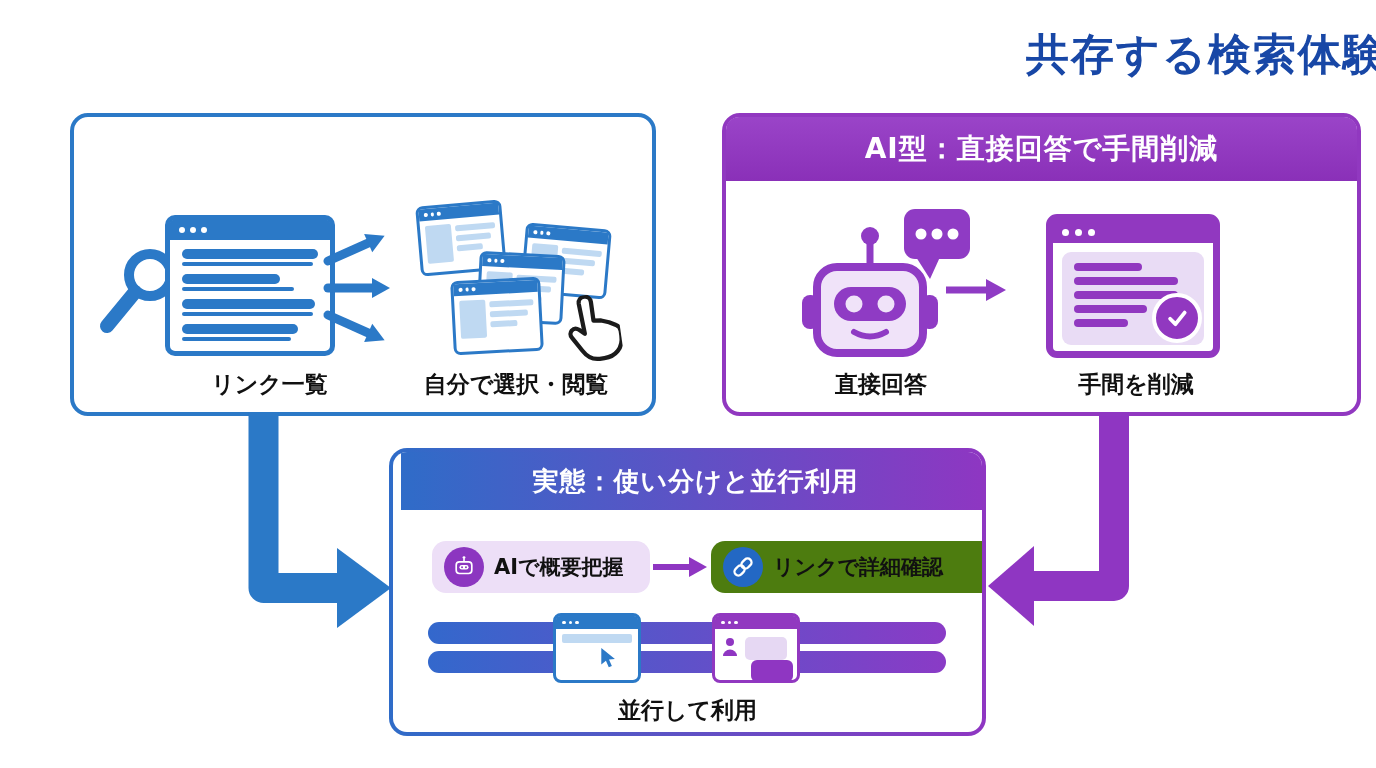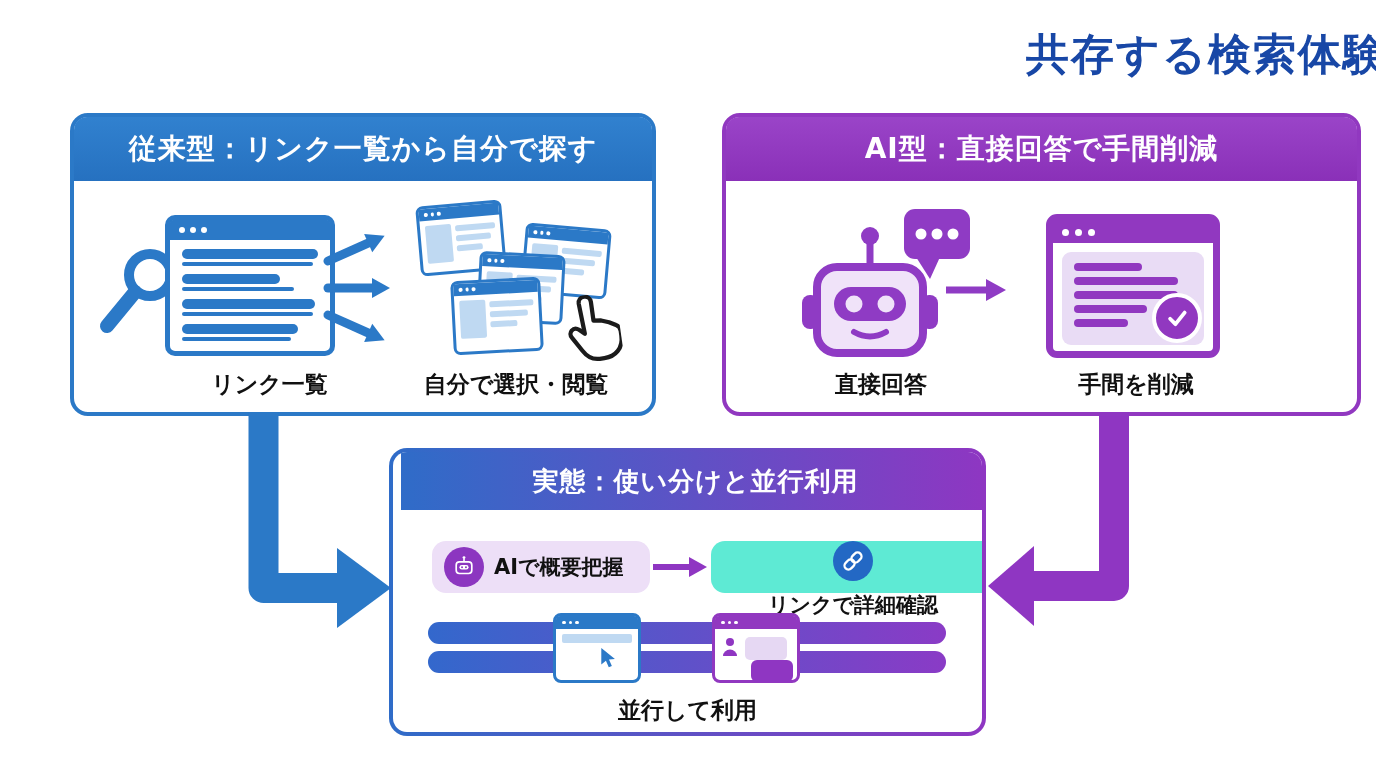--- a/index.html
+++ b/index.html
@@ -82,21 +82,20 @@
   .bub-dark{position:absolute;left:36px;top:44px;width:42px;height:22px;border-radius:6px;background:#8F36C2;}
 </style>
 </head>
 <body>
 
 <div id="stage">
 
   <div class="abs" id="main-title">共存する検索体験</div>
 
   <div class="abs panel blue" style="left:70px;top:113px;width:586px;height:303px;">
-    <div class="panel-header">従来型：リンク一覧から自分で探す</div>
 
     <svg class="abs" style="left:18px;top:122px;" width="95" height="105" viewBox="0 0 95 105">
       <circle cx="58" cy="36" r="21" fill="none" stroke="#2B79C7" stroke-width="10"></circle>
       <line x1="43" y1="53" x2="15" y2="87" stroke="#2B79C7" stroke-width="14" stroke-linecap="round"></line>
     </svg>
 
     <div class="abs bwin" id="results-window">
       <div class="bwin-bar">
         <span class="dot"></span>
         <span class="dot"></span>
@@ -282,21 +281,21 @@
           </svg>
         </span>
         <span class="pill-label">AIで概要把握</span>
       </div>
 
       <svg class="abs" style="left:260px;top:100px;" width="56" height="30" viewBox="0 0 56 30">
         <line x1="0" y1="15" x2="36" y2="15" stroke="#8F36C2" stroke-width="6"></line>
         <polygon points="36,5 36,25 54,15" fill="#8F36C2"></polygon>
       </svg>
 
-      <div class="abs pill" style="left:318px;top:89px;width:284px;background:#5eead4;flex-direction:column;">
+      <div class="abs pill" style="left:318px;top:89px;width:284px;background:#4d7c0f;">
         <span class="badge-circle" style="background:#2368C4;">
           <svg width="26" height="26" viewBox="0 0 40 40">
             <g transform="rotate(-45 20 20)" stroke="#fff" stroke-width="3.6" fill="none">
               <rect x="4" y="14" width="17" height="12" rx="6"></rect>
               <rect x="19" y="14" width="17" height="12" rx="6"></rect>
             </g>
           </svg>
         </span>
         <span class="pill-label">リンクで詳細確認</span>
       </div>

